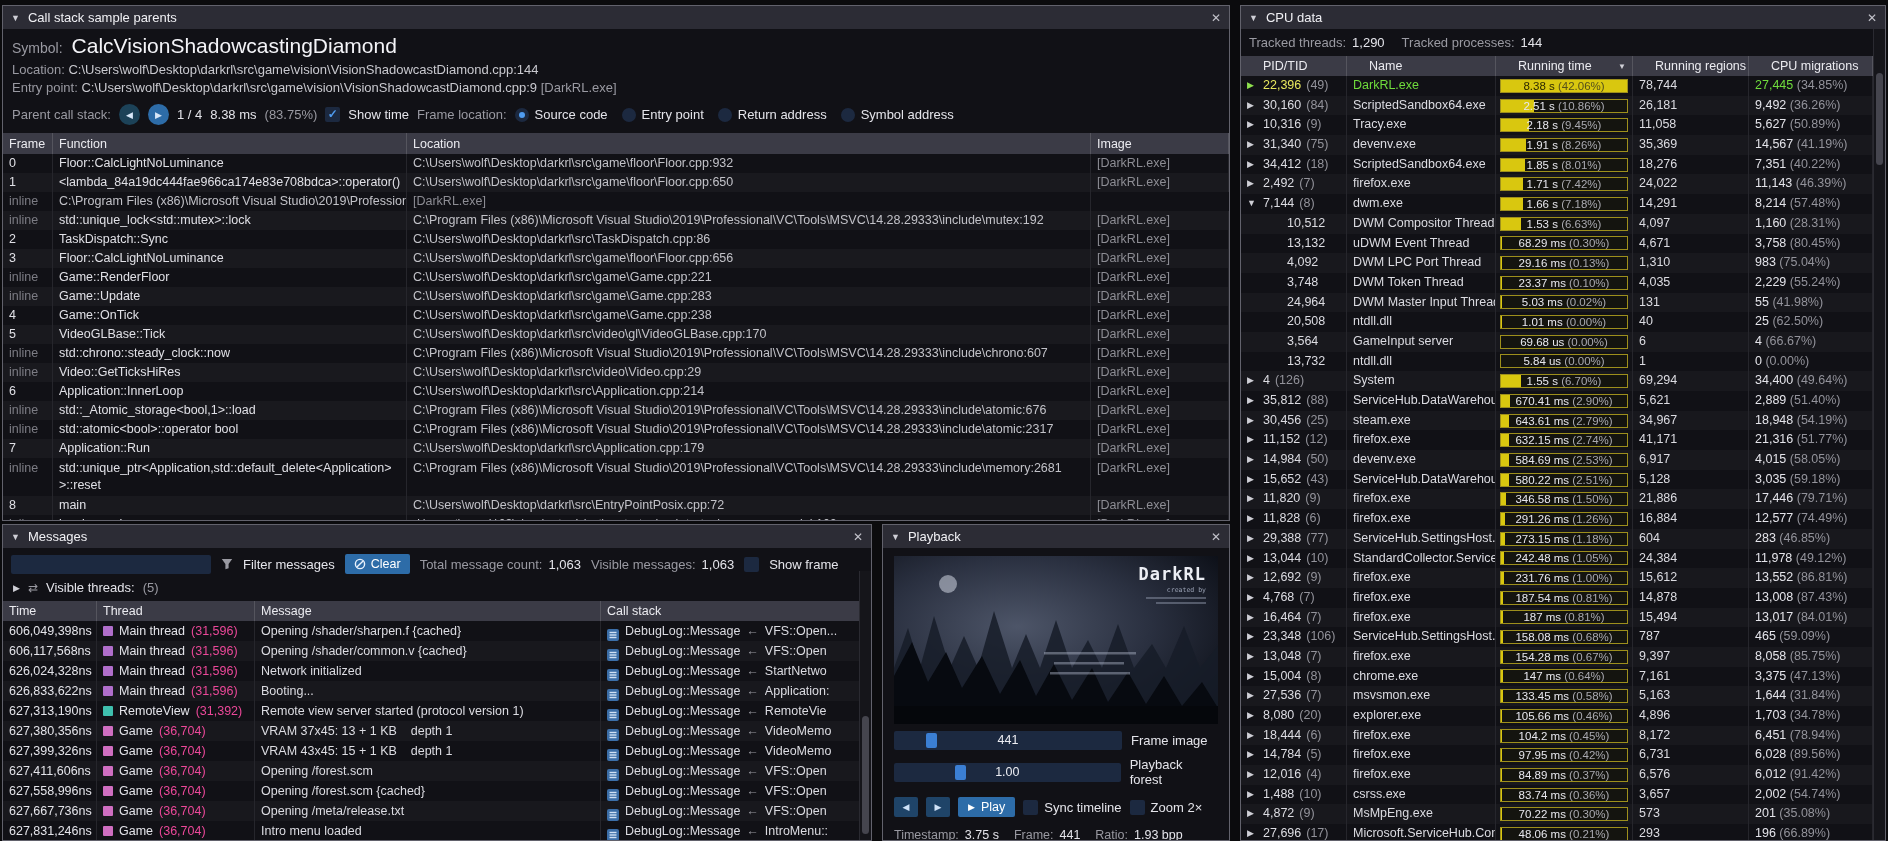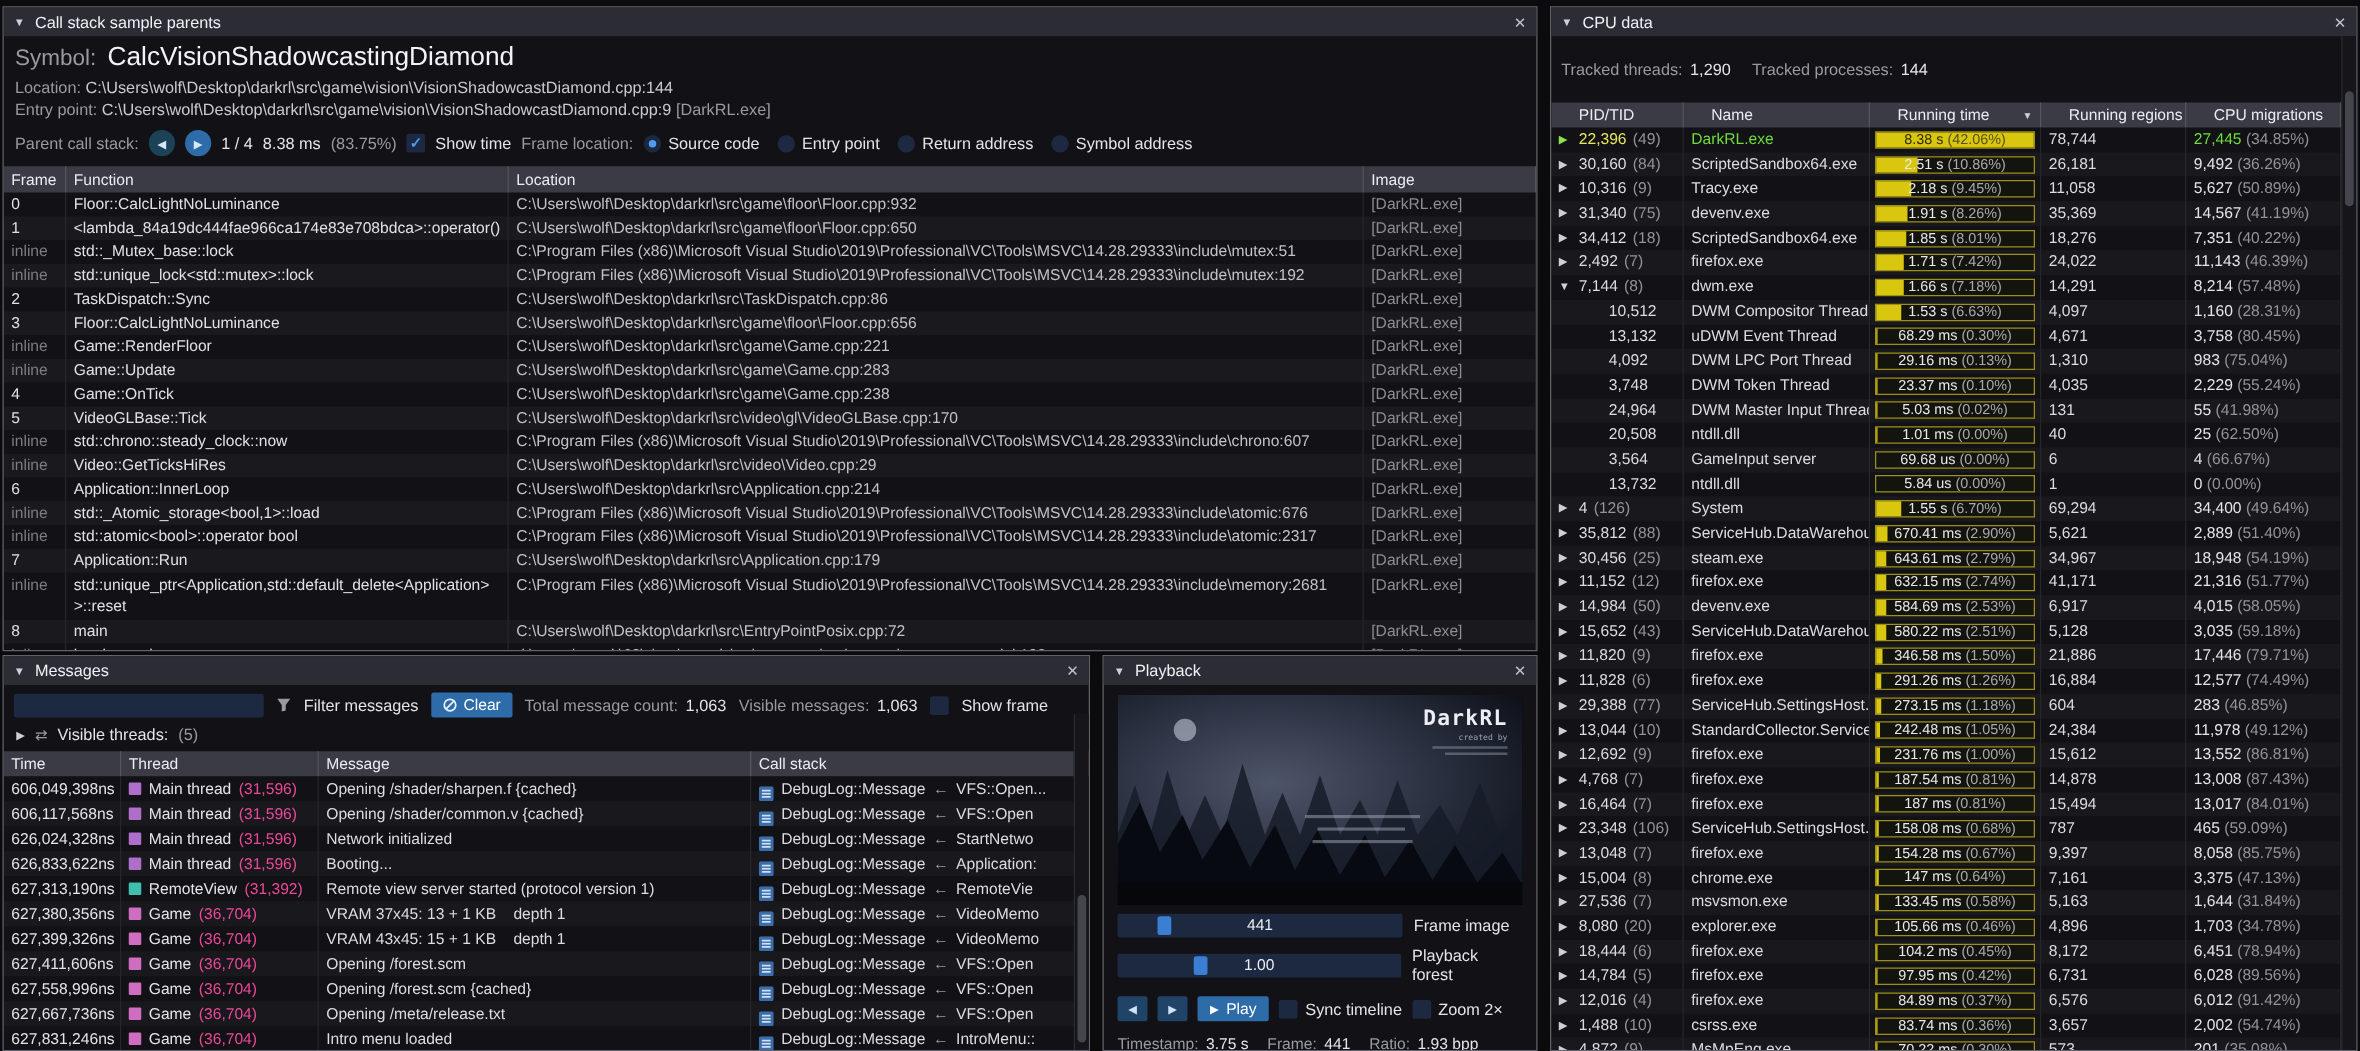--- a/index.html
+++ b/index.html
@@ -30,21 +30,21 @@
 
   
   .thead { background:#3b3b46; }
   .hc { padding:2px 6px; border-right:1px solid #55555e; color:#ebebf0; white-space:nowrap; overflow:hidden; display:flex; align-items:center; }
   .hc .sort { margin-left:auto; font-size:8px; color:#cfcfd6; }
   .c { padding:0 6px; border-right:1px solid #26262c; white-space:nowrap; overflow:hidden; }
 
   
   .cs-header-block { padding:5px 9px 0 9px; }
   .symbol-line { display:flex; align-items:baseline; gap:9px; margin-bottom:4px; }
-  .symbol-line .lbl { font-size:18px; }
+  .symbol-line .lbl { font-size:14px; }
   .symbol-name { font-size:21px; color:#f4f4f8; }
   .meta-line { margin:3px 0; font-size:13px; }
   .meta-line .path { color:#c9c9cf; }
   .controls-line { display:flex; align-items:center; gap:8px; margin:9px 0 8px 0; }
   .round-btn { width:21px; height:21px; border-radius:50%; display:inline-flex; align-items:center; justify-content:center; font-size:9px; color:#d8e7f8; }
   .round-btn.prev { background:#1c4258; }
   .round-btn.next { background:#2d6ca8; }
   .checkbox { display:inline-block; width:15px; height:15px; background:#1c2940; border-radius:2px; position:relative; flex:0 0 15px; vertical-align:middle; }
   .checkbox.checked::after { content:"\2713"; position:absolute; inset:0; color:#4f9cf0; font-size:12px; line-height:15px; text-align:center; font-weight:bold; }
   .radio-group { display:inline-flex; gap:14px; align-items:center; }
@@ -96,21 +96,21 @@
   .slider-val { position:absolute; inset:0; text-align:center; line-height:19px; color:#ecedf2; font-size:12.5px; }
   .pb-buttons { display:flex; align-items:center; gap:8px; margin-top:10px; white-space:nowrap; }
   .btn.sq { width:24px; height:20px; background:#1f4468; border-radius:2px; display:inline-flex; align-items:center; justify-content:center; color:#cfe2f8; font-size:9px; }
   .play-btn { height:20px; padding:0 10px; background:#2d6ca8; border-radius:2px; color:#fff; display:inline-flex; gap:6px; align-items:center; font-size:12.5px; }
   .play-ico { font-size:9px; }
   .cb-pair { display:inline-flex; align-items:center; gap:6px; }
   .pb-status { margin-top:11px; display:flex; gap:7px; font-size:12.5px; white-space:nowrap; }
   .pb-status .grp { margin-right:8px; display:inline-flex; gap:6px; }
 
   
-  .cpu-info { display:flex; gap:7px; padding:19px 8px; white-space:nowrap; }
+  .cpu-info { display:flex; gap:7px; padding:6px 8px; white-space:nowrap; }
   .cpu-info .grp { margin-right:10px; display:inline-flex; gap:6px; }
   .cpu-grid { display:grid; grid-template-columns:106px 149px 137px 116px 1fr; }
   .cpu-table { font-size:12.5px; margin-right:12px; }
   .cpu-table .thead .hc { height:20px;margin-left:16px; }
   .cpu-row { height:19.7px; line-height:19.7px; }
   .cpu-row:nth-of-type(even) { background:rgba(255,255,255,0.03); }
   .pid-cell { display:flex; align-items:center; gap:5px; }
   .cpu-row.child .pid-cell { padding-left:30px; }
   .arrow { display:inline-block; width:11px; font-size:9px; color:#cfcfd6; flex:0 0 11px; }
   .cpu-row.main .arrow { color:#8ee04e; }
@@ -210,21 +210,20 @@
 
         <div class="cs-grid cs-row">
           <span class="c fnum">1</span>
           <span class="c fn">&lt;lambda_84a19dc444fae966ca174e83e708bdca&gt;::operator()</span>
           <span class="c loc">C:\Users\wolf\Desktop\darkrl\src\game\floor\Floor.cpp:650</span>
           <span class="c img">[DarkRL.exe]</span>
         </div>
 
         <div class="cs-grid cs-row">
           <span class="c fnum inl">inline</span>
-          <span class="c fn">std::_Mutex_base::lock</span>
           <span class="c loc">C:\Program Files (x86)\Microsoft Visual Studio\2019\Professional\VC\Tools\MSVC\14.28.29333\include\mutex:51</span>
           <span class="c img">[DarkRL.exe]</span>
         </div>
 
         <div class="cs-grid cs-row">
           <span class="c fnum inl">inline</span>
           <span class="c fn">std::unique_lock&lt;std::mutex&gt;::lock</span>
           <span class="c loc">C:\Program Files (x86)\Microsoft Visual Studio\2019\Professional\VC\Tools\MSVC\14.28.29333\include\mutex:192</span>
           <span class="c img">[DarkRL.exe]</span>
         </div>

